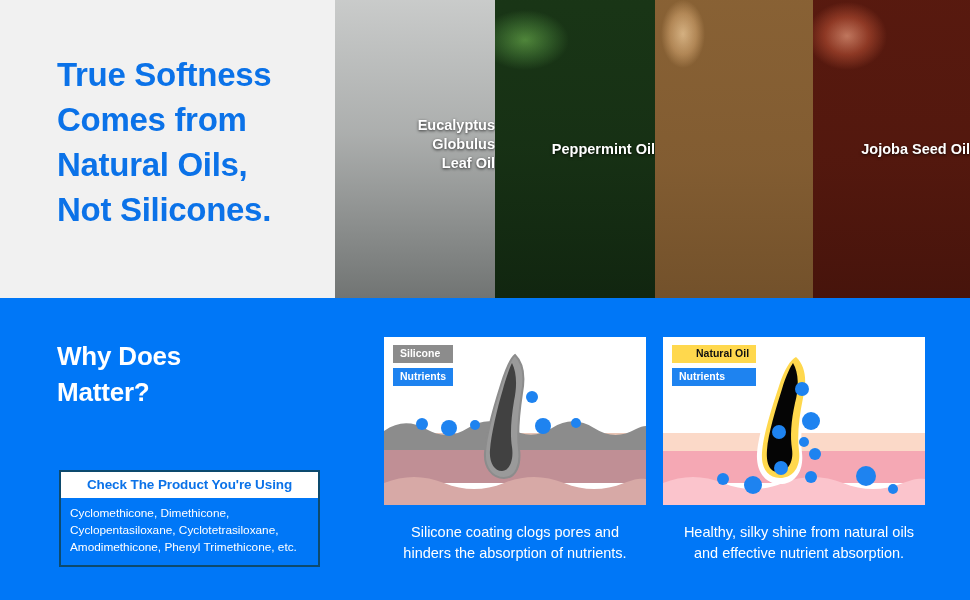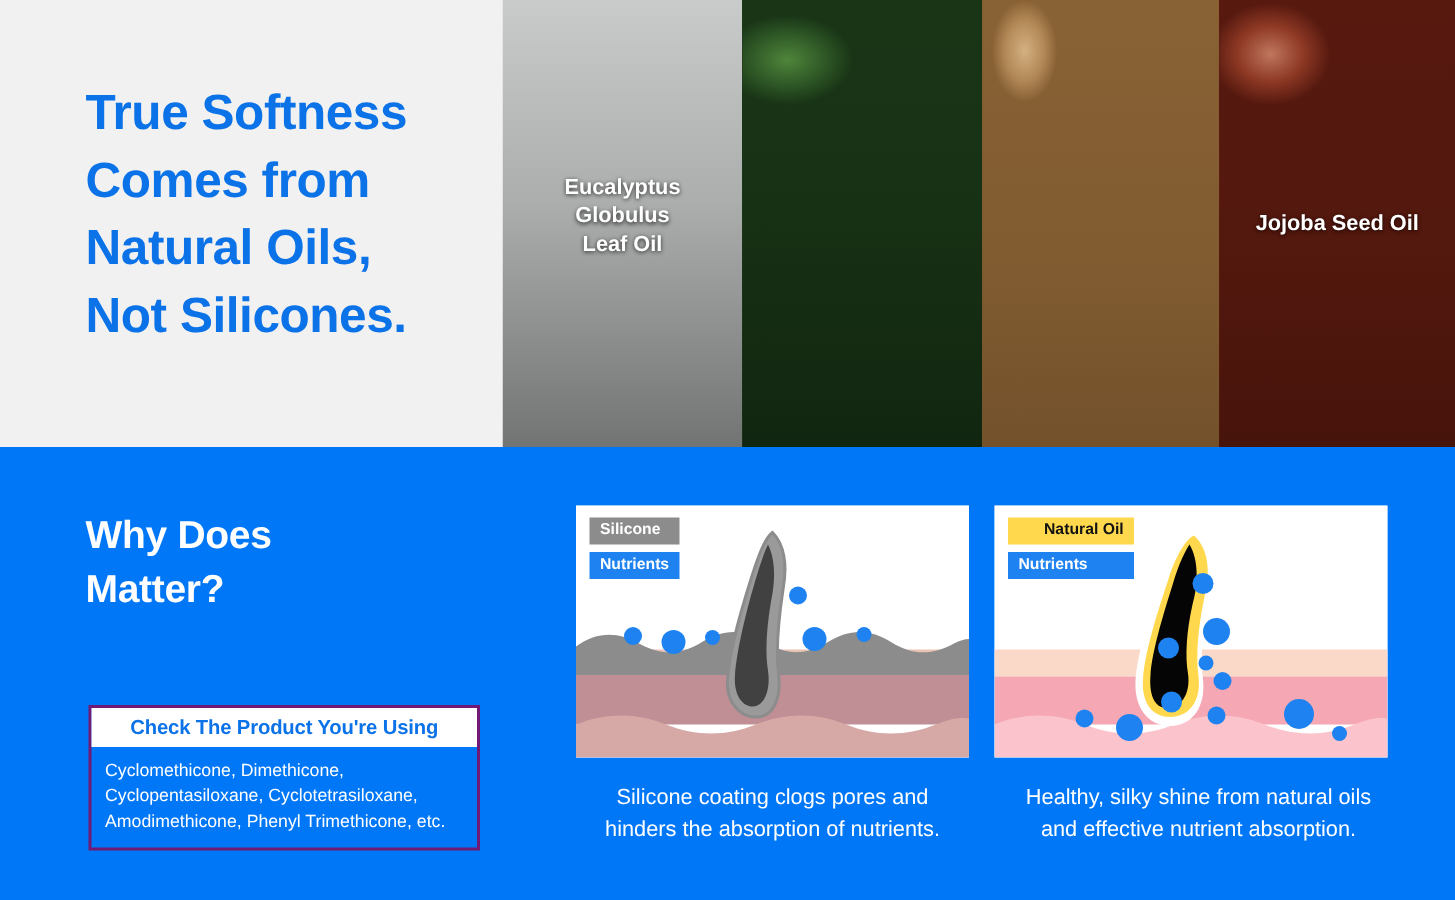--- a/index.html
+++ b/index.html
@@ -20,21 +20,21 @@
     font-weight:bold;
     letter-spacing:-0.3px;
     font-stretch:condensed;
   }
   .headline div{white-space:nowrap;}
 
   .photo-strip{position:absolute;left:335px;top:0;width:635px;height:298px;display:flex;}
   .photo{position:relative;height:298px;overflow:hidden;}
   .photo .cap{
     position:absolute;left:0;width:100%;
-    text-align:center;color:#ffffff;font-weight:bold;
+    text-align:right;color:#ffffff;font-weight:bold;
     font-size:14.5px;line-height:19px;
     text-shadow:0 1px 3px rgba(0,0,0,.75);
     z-index:4;
   }
   .photo .tint{position:absolute;inset:0;z-index:2;}
 
   
   .p-euc{width:160px;
     background:
       radial-gradient(ellipse 46px 30px at 24px 30px,#9fb2a8 0%,#6d8379 55%,#3c4b44 100%),
@@ -100,21 +100,21 @@
 
   .subhead{
     position:absolute;left:57px;top:338px;width:300px;
     color:#ffffff;font-weight:bold;font-size:26px;line-height:36px;
     letter-spacing:-0.2px;
   }
   .subhead div{white-space:nowrap;}
 
   .check-card{
     position:absolute;left:59px;top:470px;width:257px;
-    border:2px solid #701a75;background:#0077f7;
+    border:2px solid #0c4a6e;background:#0077f7;
   }
   .check-title{
     background:#ffffff;color:#0b72e8;text-align:center;
     font-weight:bold;font-size:13.5px;padding:5px 4px 6px 4px;
     letter-spacing:-0.1px;
   }
   .check-body{
     color:#ffffff;font-size:11.8px;line-height:17px;
     padding:7px 9px 9px 9px;
   }
@@ -161,20 +161,23 @@
         <div class="tint"></div>
         <div class="cap">
           <div>Eucalyptus</div>
           <div>Globulus</div>
           <div>Leaf Oil</div>
         </div>
       </div>
 
       <div class="photo p-pep">
         <div class="tint"></div>
+        <div class="cap">
+          <div>Peppermint Oil</div>
+        </div>
       </div>
 
       <div class="photo p-alm">
         <div class="tint"></div>
       </div>
 
       <div class="photo p-joj">
         <div class="tint"></div>
         <div class="cap">
           <div>Jojoba Seed Oil</div>

